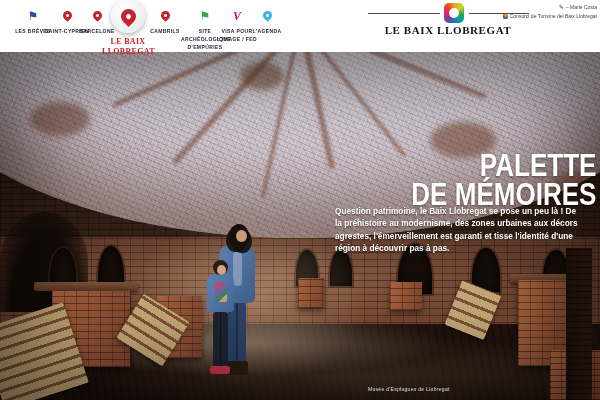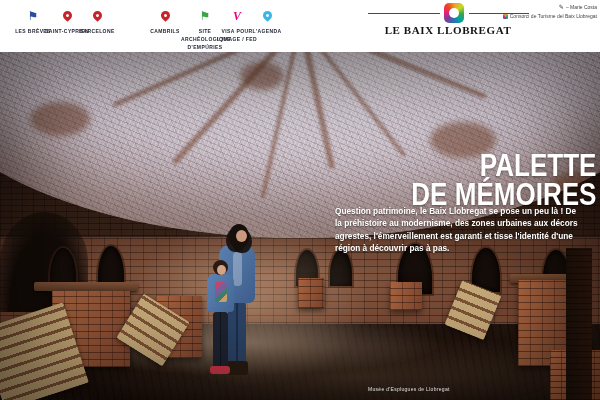--- a/index.html
+++ b/index.html
@@ -152,20 +152,29 @@
       </span>
     </div>
 
     <div class="nav-item" style="left:75px;width:44px">
       <span class="pin"></span>
       <span class="nav-label">
         <span class="ln">BARCELONE</span>
       </span>
     </div>
 
+    <div class="nav-item nav-active" style="left:102px;width:52px">
+      <span class="pin-circle">
+          <span class="pin big"></span>
+        </span>
+      <span class="nav-label red-label">
+        <span class="ln">LE BAIX</span>
+        <span class="ln">LLOBREGAT</span>
+      </span>
+    </div>
 
     <div class="nav-item" style="left:143px;width:44px">
       <span class="pin"></span>
       <span class="nav-label">
         <span class="ln">CAMBRILS</span>
       </span>
     </div>
 
     <div class="nav-item" style="left:181px;width:48px">
       <span class="flag green">⚑</span>

